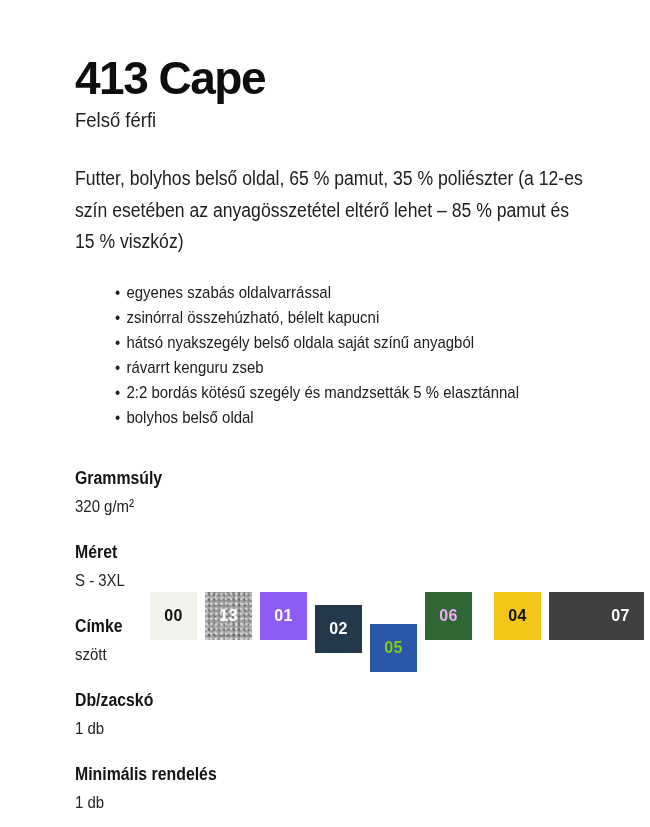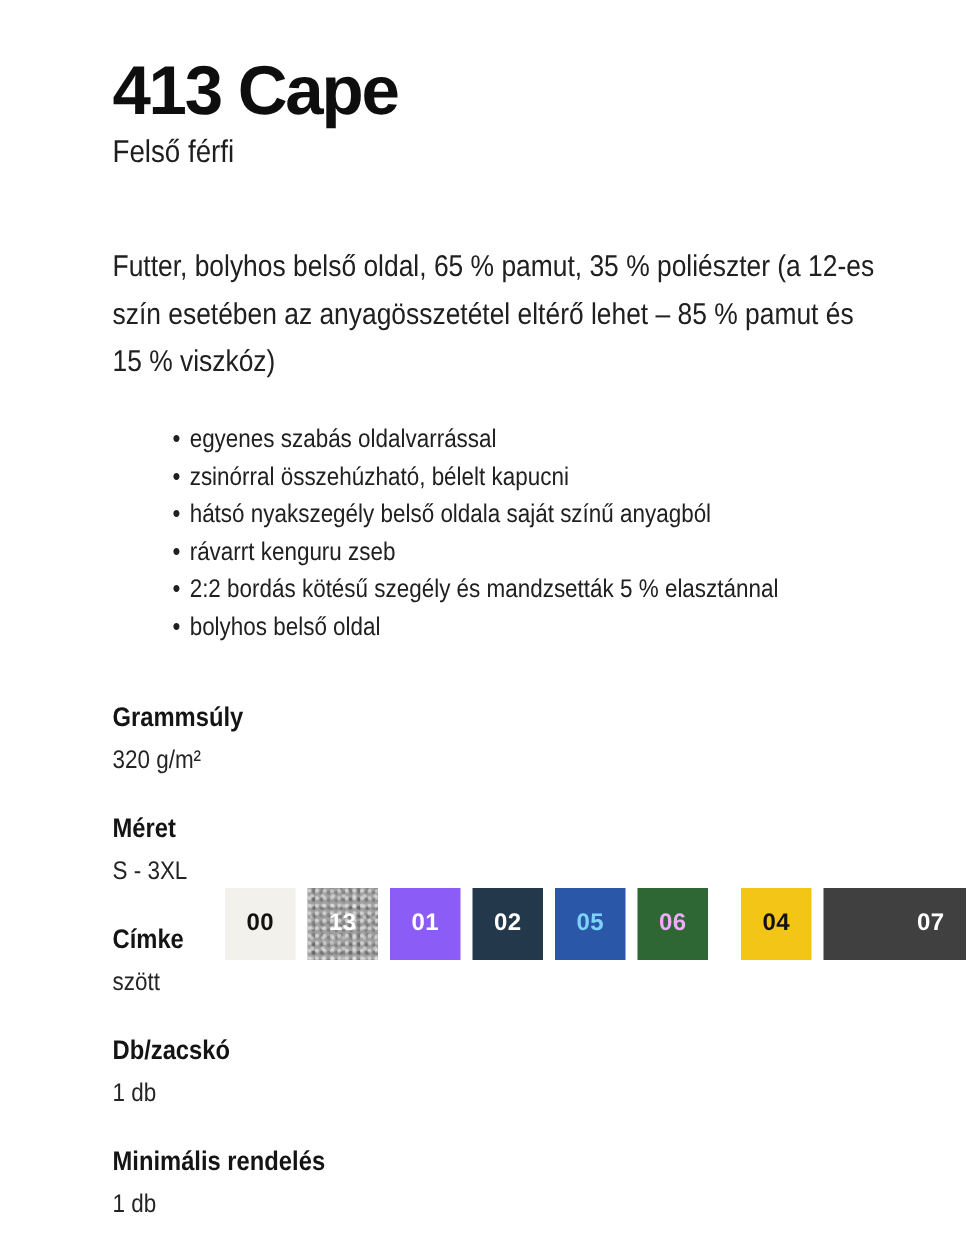--- a/index.html
+++ b/index.html
@@ -7,21 +7,21 @@
     position: relative;
     width: 650px;
     height: 827px;
     background: #ffffff;
     overflow: hidden;
     font-family: "Liberation Sans", sans-serif;
     color: #1c1c1c;
   }
   .cond { transform: scaleX(0.88); transform-origin: 0 0; }
 
-  .title-block { position: absolute; left: 75px; top: 34px; }
+  .title-block { position: absolute; left: 75px; top: 52px; }
   .product-title {
     margin: 0;
     font-size: 46px;
     line-height: 52px;
     font-weight: bold;
     letter-spacing: -1.5px;
     color: #0e0e0e;
     white-space: nowrap;
   }
   .product-subtitle {
@@ -141,24 +141,24 @@
   <div class="swatch-row">
       <div class="swatch" style="background-color: rgb(242, 241, 236); color: rgb(18, 18, 18);">
       <span>00</span>
     </div>
       <div class="swatch heather" style="background-color: rgb(160, 160, 160); color: rgb(255, 255, 255);">
       <span>13</span>
     </div>
       <div class="swatch" style="background-color: #8b5cf6; color: rgb(255, 255, 255);">
       <span>01</span>
     </div>
-      <div class="swatch" style="background-color: rgb(35, 56, 74); color: rgb(255, 255, 255);">
+      <div class="swatch" style="background-color: rgb(35, 56, 74); color: rgb(255, 255, 255); margin-top: 13px;">
       <span>02</span>
     </div>
-      <div class="swatch" style="background-color: rgb(42, 87, 168); color: #7dd3fc;">
+      <div class="swatch" style="background-color: rgb(42, 87, 168); color: #84cc16; margin-top: 32px;">
       <span>05</span>
     </div>
       <div class="swatch" style="background-color: rgb(46, 103, 51); color: #f0abfc;">
       <span>06</span>
     </div>
       <div class="swatch" style="background-color: rgb(243, 197, 23); color: rgb(18, 18, 18); margin-left: 14px;">
       <span>04</span>
     </div>
       <div class="swatch" style="background-color: #404040; color: rgb(255, 255, 255); padding-left: 48px;">
       <span>07</span>

